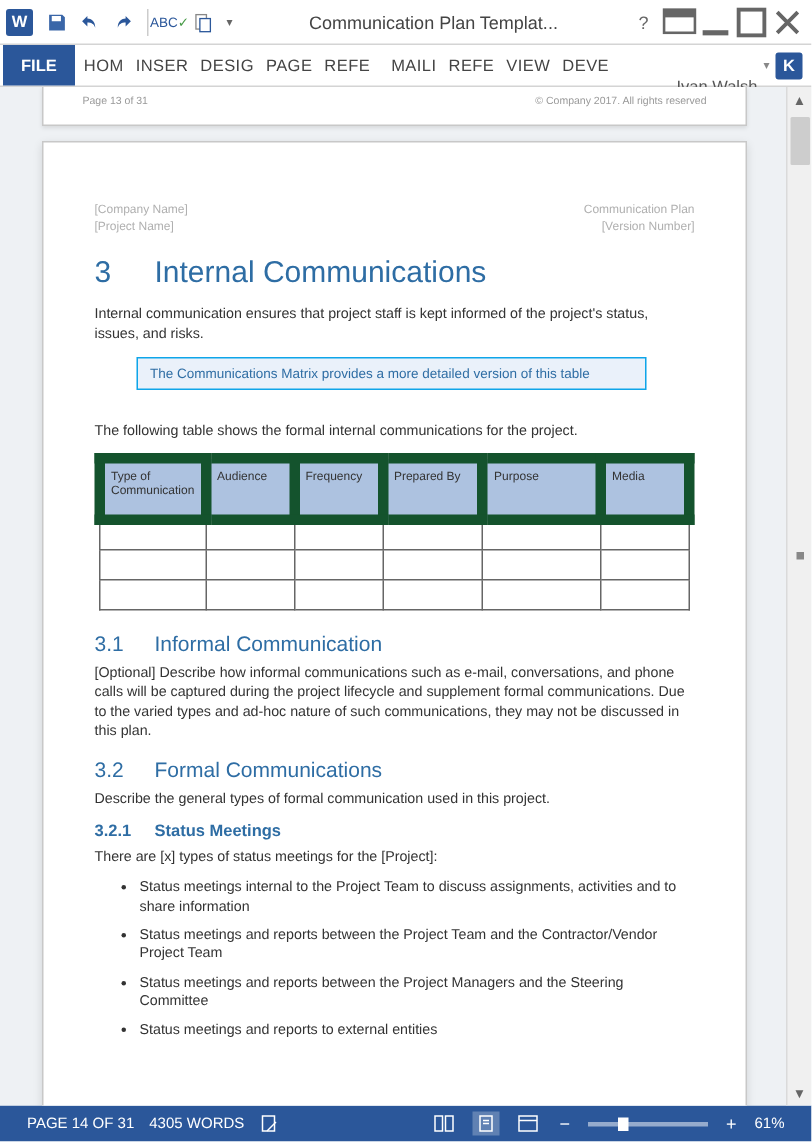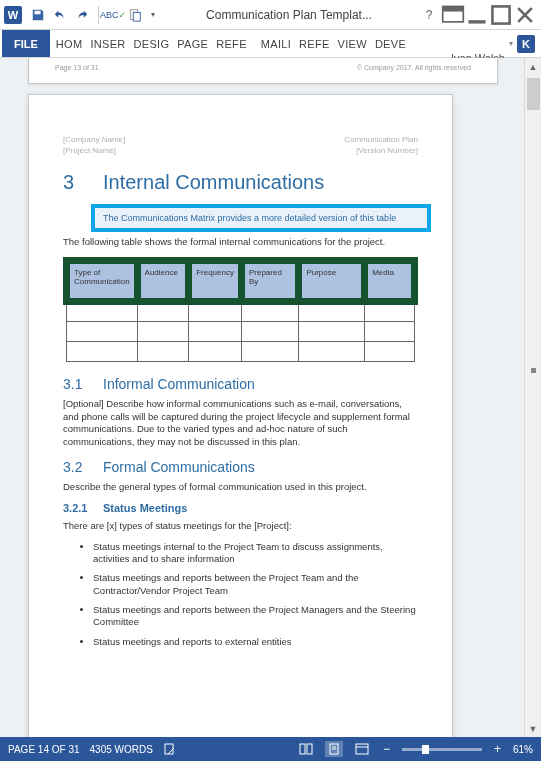--- a/index.html
+++ b/index.html
@@ -13,40 +13,40 @@
   .win-btn { width:24px; height:24px; display:flex; align-items:center; justify-content:center; color:#666; font-size:12px; cursor:pointer;}
   .ribbon-tabs { height:28px; background:#fff; display:flex; align-items:stretch; border-bottom:1px solid #d4d4d4; padding:0 2px;}
   .file-tab { background:#2b579a; color:#fff; font-size:11px; font-weight:bold; padding:0 12px; display:flex; align-items:center; cursor:pointer; margin-right:2px;}
   .rtab { font-size:11px; color:#444; padding:0 4px; display:flex; align-items:center; cursor:pointer; letter-spacing:0.3px;}
   .ribbon-right { margin-left:auto; display:flex; align-items:center; padding-right:4px; gap:4px;}
   .user-name { font-size:11px; color:#555;margin-top:29px;}
   .user-badge { width:18px; height:18px; background:#2b579a; color:#fff; font-size:11px; font-weight:bold; display:flex; align-items:center; justify-content:center; border-radius:2px;}
   .doc-area { position:relative; height: 679px; background:#eef1f4; overflow:hidden;}
   .page-stub { position:absolute; left:28px; top:0; width:470px; height:26px; background:#fff; border:1px solid #c8c8c8; border-top:none; box-shadow:0 1px 3px rgba(0,0,0,0.1);}
   .page-stub .stub-row { display:flex; justify-content:space-between; padding:6px 26px 0; font-size:7px; color:#999;}
-  .page { position:absolute; left:28px; top:36px; width:425px; background:#fff; border:1px solid #c8c8c8; box-shadow:0 2px 6px rgba(0,0,0,0.12); padding:40px 34px 20px 34px; height:652px;}
+  .page { position:absolute; left:28px; top:36px; width:470px; background:#fff; border:1px solid #c8c8c8; box-shadow:0 2px 6px rgba(0,0,0,0.12); padding:40px 34px 20px 34px; height:652px;}
   .hdr-row { display:flex; justify-content:space-between; font-size:8px; color:#b0b0b0; margin-bottom:2px;}
   .h1 { color:#2e6da4; font-size:20px; font-weight:normal; margin:16px 0 10px;}
   .h1 .num { display:inline-block; width:40px;}
   .body-text { font-size:9.5px; color:#333; line-height:1.35; margin-bottom:8px;}
-  .callout { border:4px solid #0ea5e9; background:#eaf1fa; color:#2e6da4; font-size:9px; padding:5px 8px; margin:6px 0 4px 28px; width:340px;}
+  .callout { border:1px solid #0ea5e9; background:#eaf1fa; color:#2e6da4; font-size:9px; padding:5px 8px; margin:6px 0 22px 28px; width:340px;}
   table.comm { border-collapse:collapse; width:100%; margin:4px 0 14px; font-size:8px;}
   table.comm th { background:#adc2e0; border:7px solid #14532d; padding:4px 4px 12px 4px; text-align:left; font-weight:normal; color:#333; vertical-align:top;}
   table.comm td { border:1px solid #666; height:20px;}
   .h2 { color:#2e6da4; font-size:14px; font-weight:normal; margin:10px 0 6px;}
   .h2 .num { display:inline-block; width:40px;}
   .h3 { color:#2e6da4; font-size:11px; font-weight:bold; margin:8px 0 6px;}
   .h3 .num { display:inline-block; width:40px;}
   ul.bullets { list-style:disc; padding-left:30px; font-size:9.5px; color:#333;}
   ul.bullets li { margin-bottom:7px; line-height:1.3;}
   .vscroll { position:absolute; right:0; top:0; width:17px; height:100%; background:#f0f0f0; border-left:1px solid #dadada;}
   .vscroll .arrow { height:17px; display:flex; align-items:center; justify-content:center; color:#666; font-size:9px; cursor:pointer;}
   .vscroll .thumb { position:absolute; left:2px; width:13px; background:#cdcdcd; border-radius:1px; cursor:pointer;}
   .vscroll .marker { position:absolute; left:6px; width:5px; height:5px; background:#888; cursor:pointer;}
-  .statusbar { height:24px; background:#2b579a; color:#fff; display:flex; align-items:center; font-size:10px; padding:0 8px; gap:10px;}
+  .statusbar { height:24px; background:#2b579a; color:#fff; display:flex; align-items:center; font-size:10px; padding:0 18px; gap:10px;}
   .statusbar .spacer { flex:1;}
   .status-item { display:flex; align-items:center; gap:3px; cursor:pointer;}
   .view-btn { width:18px; height:16px; display:flex; align-items:center; justify-content:center; cursor:pointer;}
   .view-btn.active { background:rgba(255,255,255,0.25);}
   .zoom-slider { width:80px; height:3px; background:rgba(255,255,255,0.5); position:relative; cursor:pointer;}
   .zoom-slider .handle { position:absolute; top:-3px; width:7px; height:9px; background:#fff;}
   .zoom-btn { cursor:pointer; font-size:12px; padding:0 2px;}
   svg { fill: currentColor; }
 </style>
 </head>
@@ -138,20 +138,21 @@
       <span>Communication Plan</span>
     </div>
     <div class="hdr-row" style="margin-bottom:6px;">
       <span>[Project Name]</span>
       <span>[Version Number]</span>
     </div>
 
     <div class="h1">
       <span class="num">3</span><span>Internal Communications</span>
     </div>
+    <p class="body-text">Internal communication ensures that project staff is kept informed of the project's status, issues, and risks.</p>
     <div class="callout">The Communications Matrix provides a more detailed version of this table</div>
     <p class="body-text">The following table shows the formal internal communications for the project.</p>
 
     <table class="comm">
       <tbody>
           <tr>
         <th style="width:18%">Type of Communication</th>
         <th style="width:15%">Audience</th>
         <th style="width:15%">Frequency</th>
         <th style="width:17%">Prepared By</th>

